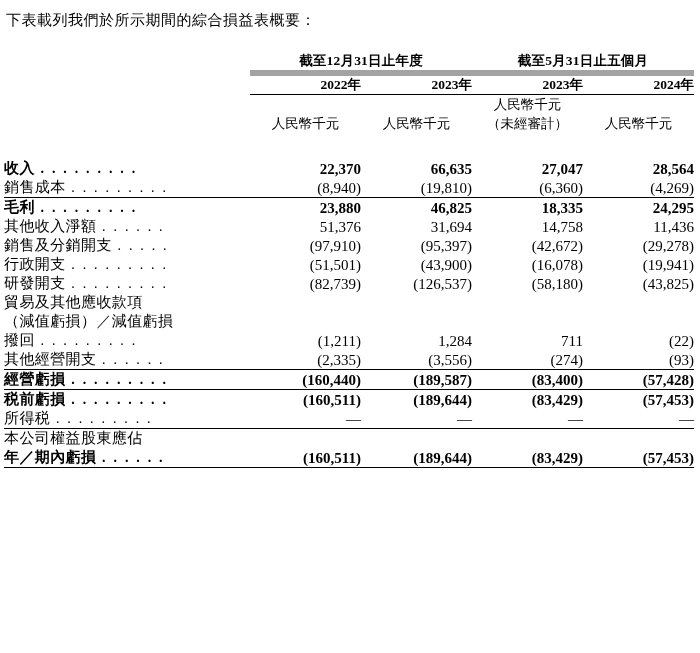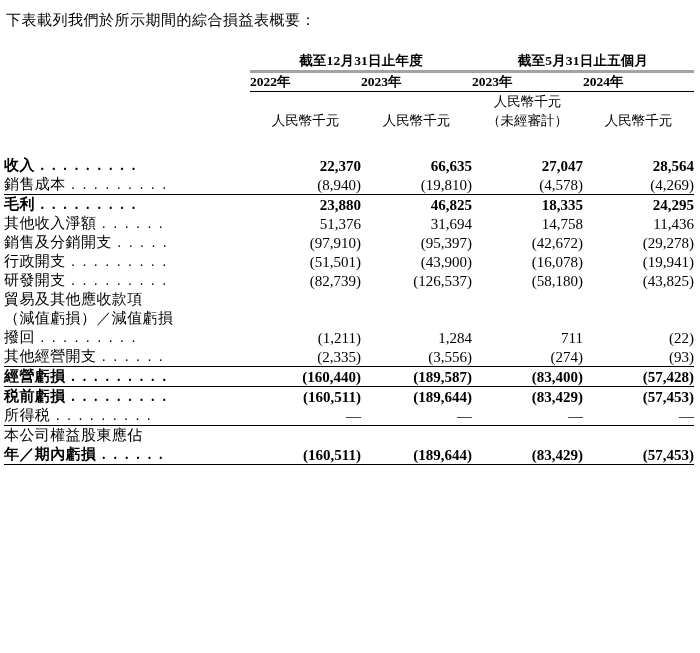--- a/index.html
+++ b/index.html
@@ -39,25 +39,25 @@
     vertical-align: bottom;
   }
   col.c-label { width: 246px; }
   col.c-num   { width: 111px; }
 
   .hdr-group {
     text-align: center;
     font-size: 13.5px;
     font-weight: bold;
     padding: 2px 6px 3px 6px;
-    border-bottom: 3px solid #a3a3a3;
+    border-bottom: 6px solid #a3a3a3;
     letter-spacing: 0.2px;
   }
   .hdr-year {
-    text-align: left;
+    text-align: right;
     font-size: 13.5px;
     font-weight: bold;
     padding: 8px 6px 4px 6px;
     border-bottom: 1px solid #000;
   }
   .hdr-unit {
     text-align: center;
     font-size: 13.5px;
     padding: 8px 6px 2px 6px;
     line-height: 19px;
@@ -162,21 +162,21 @@
           <td class="lbl bold"><span>收入</span><span class="dots"> . . . . . . . . .</span></td>
           <td class="num bold">22,370</td>
           <td class="num bold">66,635</td>
           <td class="num bold">27,047</td>
           <td class="num bold">28,564</td>
         </tr>
         <tr>
           <td class="lbl"><span>銷售成本</span><span class="dots"> . . . . . . . . .</span></td>
           <td class="num">(8,940)</td>
           <td class="num">(19,810)</td>
-          <td class="num">(4,578)</td>
+          <td class="num">(6,360)</td>
           <td class="num">(4,269)</td>
         </tr>
         <tr class="rule-top thinpad">
           <td class="lbl bold"><span>毛利</span><span class="dots"> . . . . . . . . .</span></td>
           <td class="num bold">23,880</td>
           <td class="num bold">46,825</td>
           <td class="num bold">18,335</td>
           <td class="num bold">24,295</td>
         </tr>
         <tr>

